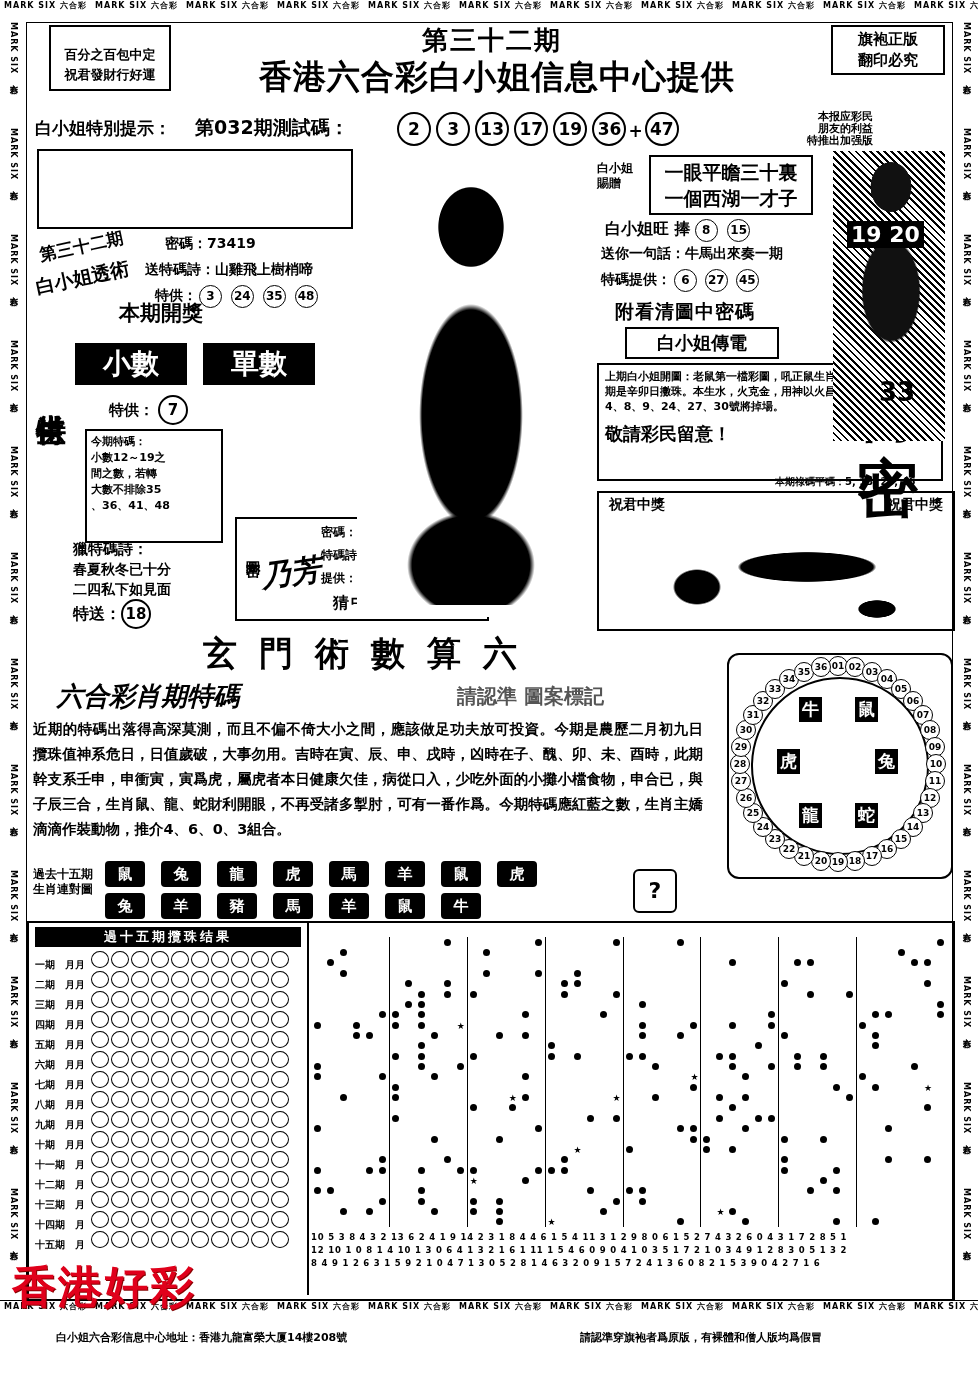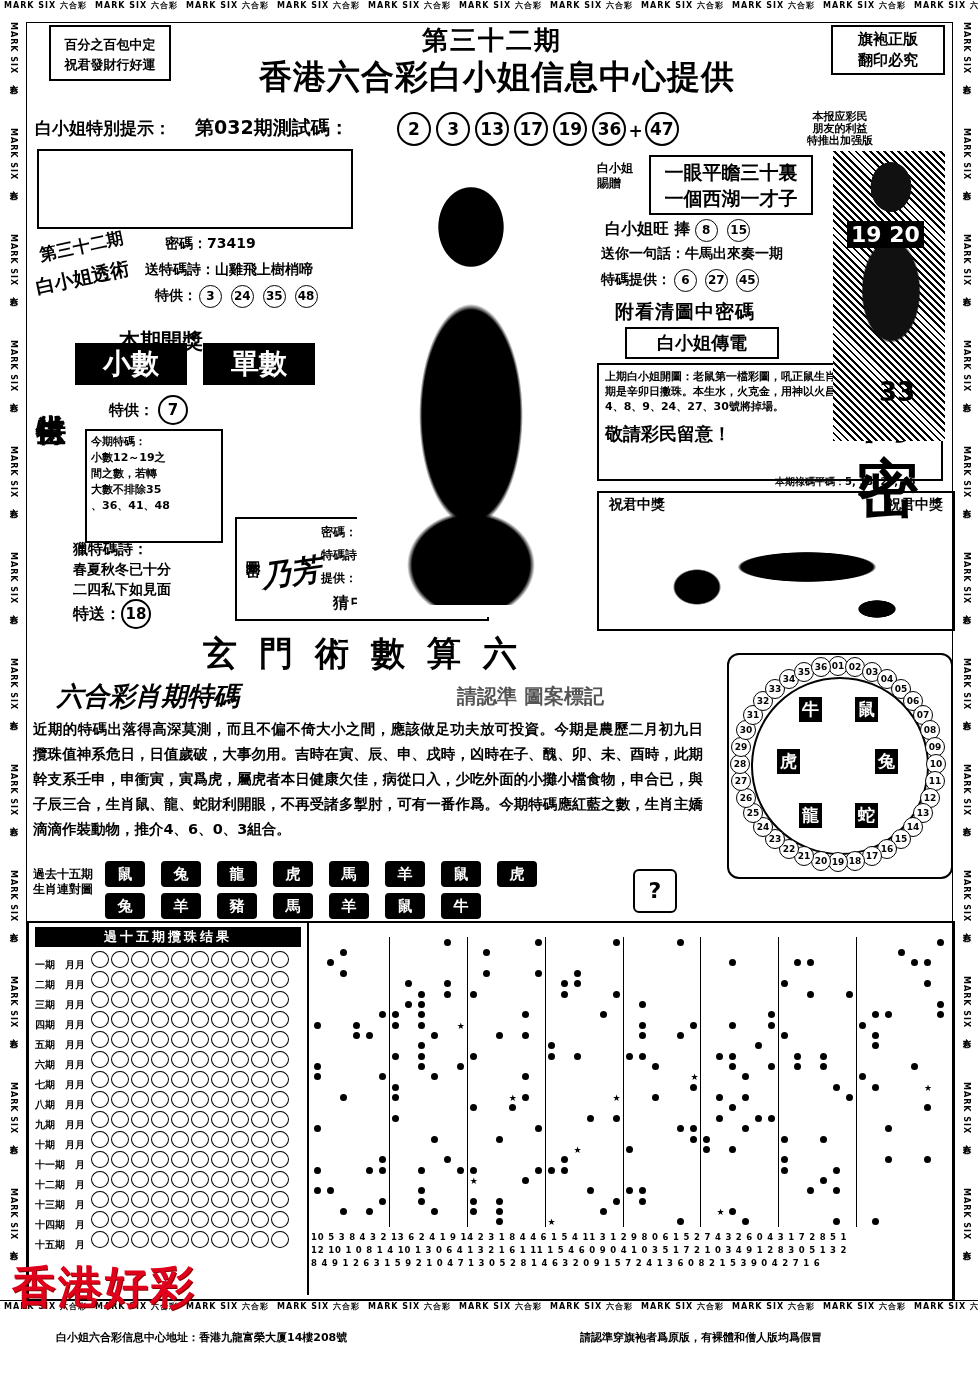--- a/index.html
+++ b/index.html
@@ -12,50 +12,50 @@
   .frame-bottom{left:0;top:1300px;width:978px;height:24px;border-top:1px solid #000;}
   .frame-left{left:0;top:22px;width:26px;height:1278px;border-right:1px solid #000;}
   .frame-right{left:952px;top:22px;width:26px;height:1278px;border-left:1px solid #000;}
   .band-cell{display:inline-block;padding:0 4px;}
   .vband{writing-mode:vertical-rl;font-size:8px;line-height:26px;}
 
   .content{position:absolute;left:27px;top:23px;width:924px;height:1276px;}
 
   
   .hdr{position:absolute;left:0;top:0;width:924px;height:86px;}
-  .hdr-left{position:absolute;left:22px;top:2px;width:118px;height:44px;border:2px solid #000;text-align:center;font-size:13px;line-height:20px;font-weight:bold;padding-top:8px;}
+  .hdr-left{position:absolute;left:22px;top:2px;width:118px;height:44px;border:2px solid #000;text-align:center;font-size:13px;line-height:20px;font-weight:bold;padding-top:18px;}
   .hdr-right{position:absolute;right:6px;top:2px;width:110px;height:44px;border:2px solid #000;text-align:center;font-size:15px;line-height:21px;font-weight:bold;padding-top:2px;}
   .issue-title{position:absolute;left:300px;top:0px;width:330px;text-align:center;font-size:26px;font-weight:bold;letter-spacing:2px;}
   .main-title{position:absolute;left:170px;top:32px;width:600px;text-align:center;font-size:33px;font-weight:bold;letter-spacing:1px;}
 
   
   .tipbar{position:absolute;left:0;top:86px;width:924px;height:38px;}
   .tip-label{position:absolute;left:8px;top:8px;font-size:17px;font-weight:bold;}
   .tip-issue{position:absolute;left:168px;top:6px;font-size:19px;font-weight:bold;}
   .ball{display:inline-block;width:26px;height:26px;border:2px solid #000;border-radius:50%;text-align:center;line-height:26px;font-size:15px;font-weight:bold;background:#fff;}
   .ball.sm{width:21px;height:21px;line-height:21px;font-size:12px;border-width:1px;}
   .ball.lg{width:30px;height:30px;line-height:30px;font-size:17px;}
   .tip-balls{position:absolute;left:370px;top:3px;}
   .tip-balls .plus{font-size:17px;font-weight:bold;vertical-align:middle;padding:0 2px;}
-  .tip-note{position:absolute;right:78px;top:2px;font-size:11px;line-height:12px;text-align:center;font-weight:bold;}
+  .tip-note{position:absolute;right:78px;top:2px;font-size:11px;line-height:12px;text-align:right;font-weight:bold;}
 
   
   .mid{position:absolute;left:0;top:124px;width:924px;height:480px;}
 
   .box-blank{position:absolute;left:10px;top:2px;width:312px;height:76px;border:2px solid #000;}
 
   .period-tag{position:absolute;left:12px;top:88px;font-size:17px;font-weight:bold;transform:rotate(-12deg);}
   .period-tag2{position:absolute;left:8px;top:118px;font-size:19px;font-weight:bold;transform:rotate(-12deg);}
 
   .code-line{position:absolute;left:138px;top:88px;font-size:14px;font-weight:bold;}
   .poem-line{position:absolute;left:118px;top:114px;font-size:14px;font-weight:bold;}
   .tk-line{position:absolute;left:128px;top:138px;font-size:14px;font-weight:bold;}
   .tk-line .ball{margin:0 2px;}
 
-  .open-title{position:absolute;left:92px;top:180px;font-size:21px;font-weight:bold;}
+  .open-title{position:absolute;left:92px;top:152px;font-size:21px;font-weight:bold;}
   .blk{display:inline-block;background:#000;color:#fff;font-weight:bold;text-align:center;}
   .blk-sm{position:absolute;left:48px;top:196px;width:112px;height:42px;line-height:42px;font-size:28px;}
   .blk-dan{position:absolute;left:176px;top:196px;width:112px;height:42px;line-height:42px;font-size:28px;}
 
   .shengxiao{position:absolute;left:6px;top:244px;font-size:30px;font-weight:bold;line-height:36px;writing-mode:vertical-rl;height:230px;}
 
   .tegong2{position:absolute;left:82px;top:248px;font-size:15px;font-weight:bold;}
   .tegong2 .ball{margin-left:4px;}
 
   .codebox{position:absolute;left:58px;top:282px;width:126px;height:104px;border:2px solid #000;font-size:11px;line-height:16px;padding:3px 4px;font-weight:bold;}

